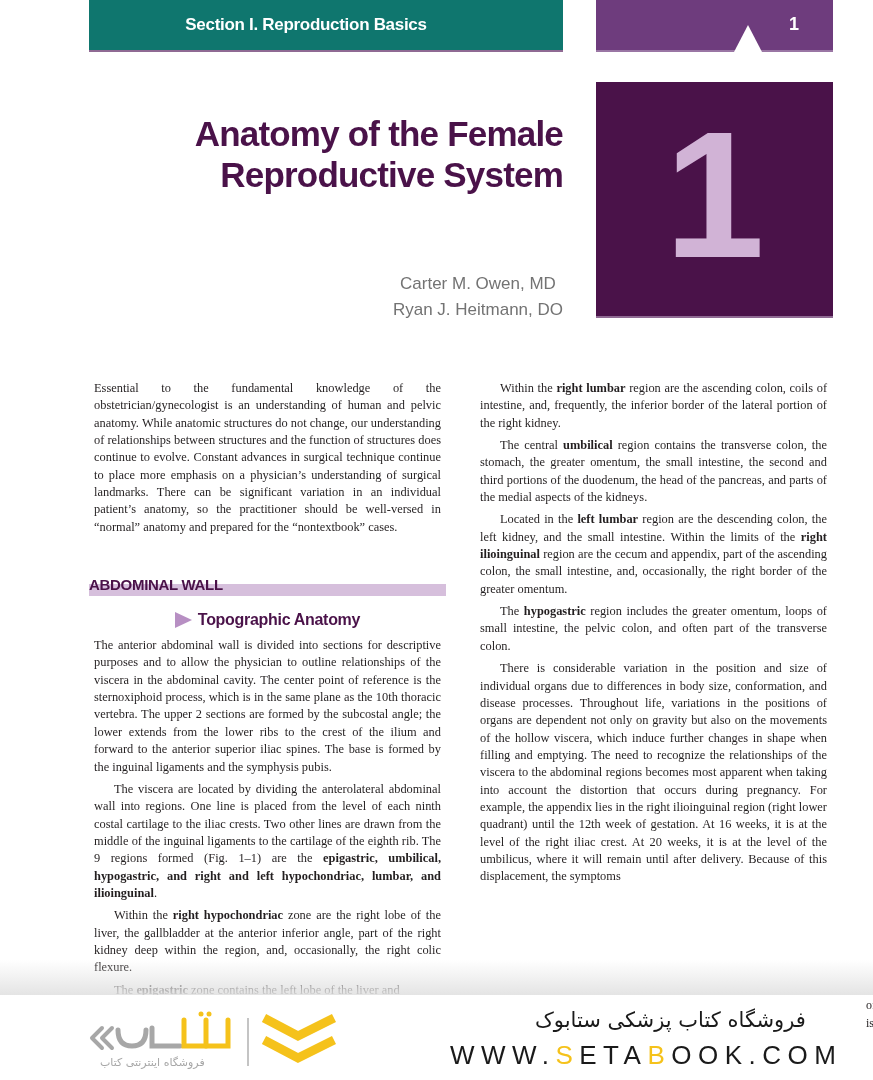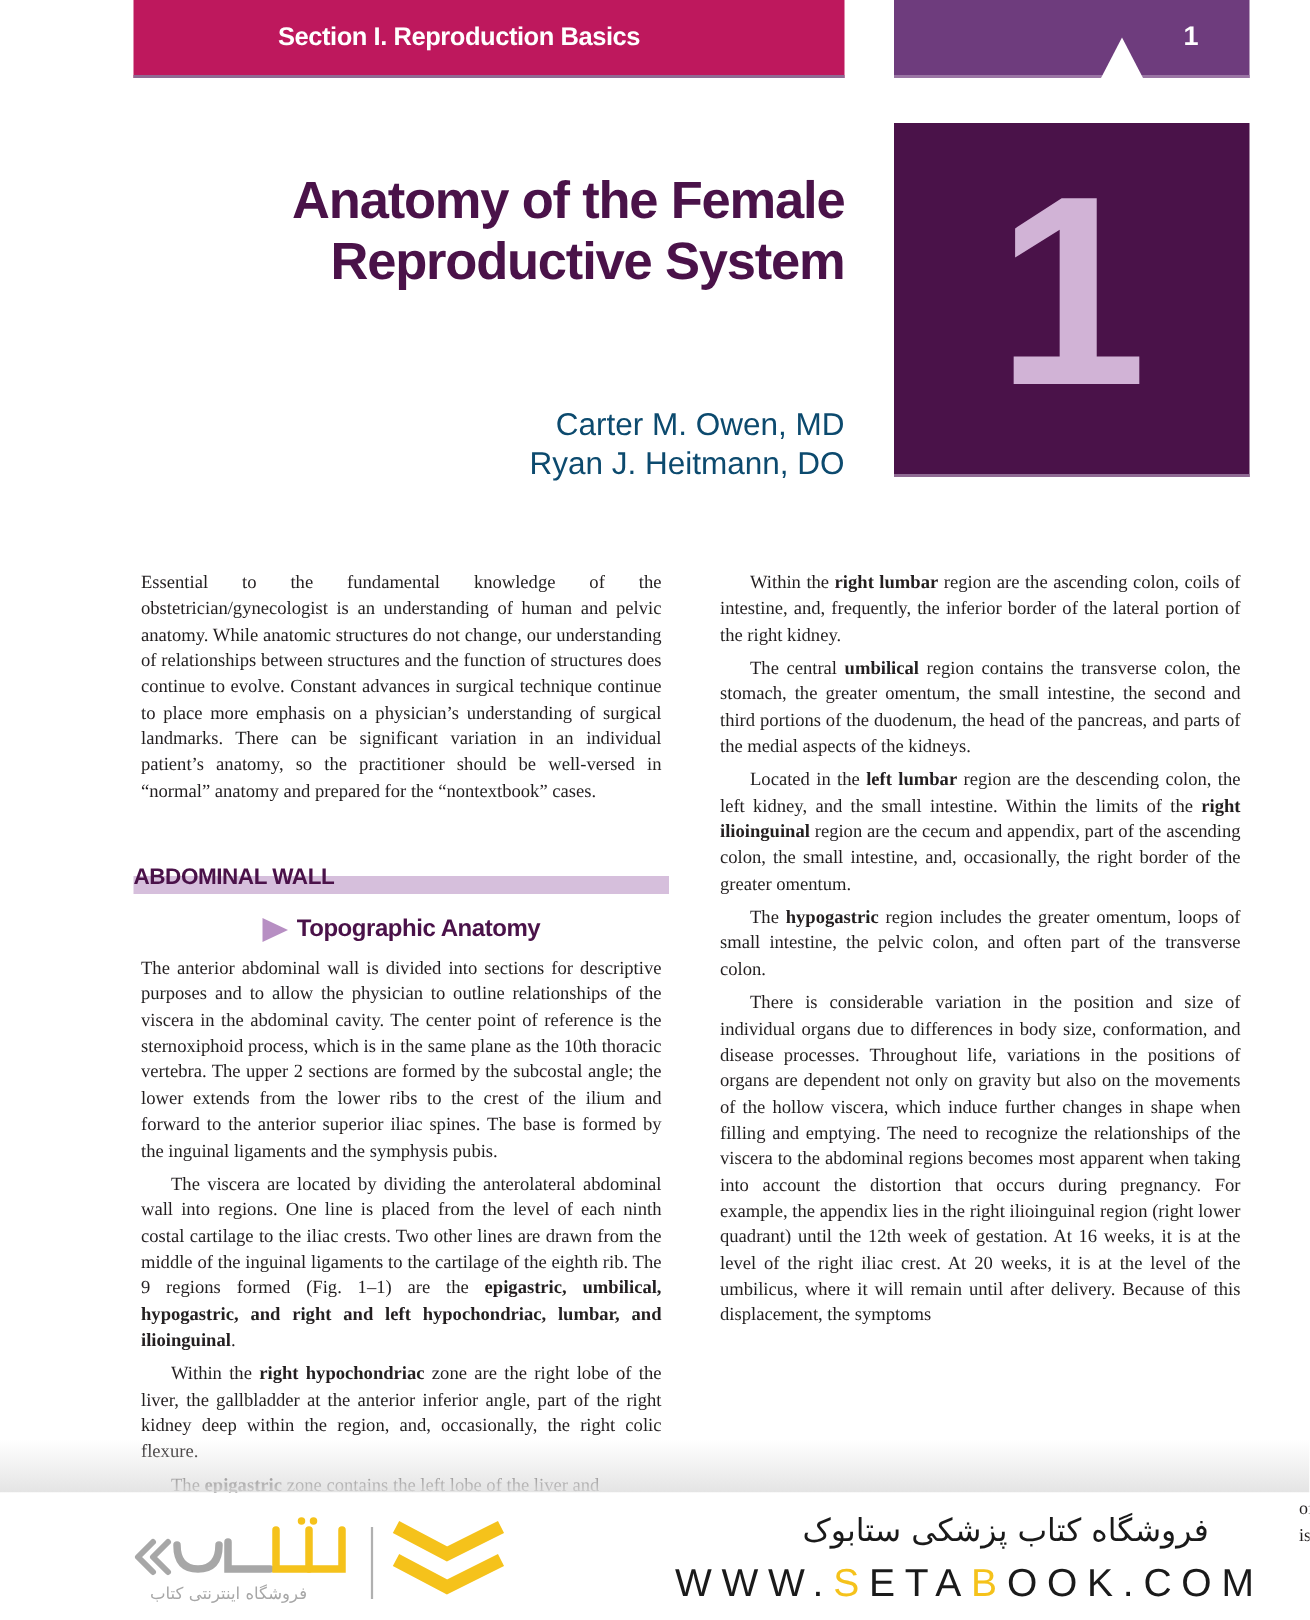--- a/index.html
+++ b/index.html
@@ -4,21 +4,21 @@
 <style>
   html, body { margin: 0; padding: 0; }
   body {
     width: 873px; height: 1080px; position: relative; overflow: hidden;
     background: #ffffff;
     font-family: "DejaVu Serif", serif;
     color: #231f20;
   }
   .section-banner {
     position: absolute; left: 89px; top: 0; width: 474px; height: 52px;
-    background: #be185d;
+    background: #0f766e;
     border-bottom: 2px solid #8f6a93;
     display: flex; align-items: center; justify-content: center;
     box-sizing: border-box;
   }
   .section-banner span {
     color: #fff; font-family: "Liberation Sans", sans-serif; font-weight: bold;
     font-size: 17px; letter-spacing: -0.3px; margin-left: -40px;
   }
   .chapter-tab {
     position: absolute; left: 596px; top: 0; width: 237px; height: 52px;
@@ -33,23 +33,23 @@
     position: absolute; left: 138px; bottom: -2px; width: 0; height: 0;
     border-left: 14px solid transparent; border-right: 14px solid transparent;
     border-bottom: 27px solid #ffffff;
   }
   .chapter-title {
     position: absolute; right: 310px; top: 113px; text-align: right;
     color: #4a1249; font-family: "Liberation Sans", sans-serif; font-weight: bold;
     font-size: 35px; line-height: 41px; letter-spacing: -0.8px;
   }
   .authors {
-    position: absolute; right: 310px; top: 271px; text-align: right;
-    font-family: "Liberation Sans", sans-serif; font-size: 21px; line-height: 26px;
-    color: #0c4a6e;
+    position: absolute; right: 310px; top: 271px; text-align: center;
+    font-family: "Liberation Sans", sans-serif; font-size: 17px; line-height: 26px;
+    color: #737373;
   }
   .chapter-box {
     position: absolute; left: 596px; top: 82px; width: 237px; height: 236px;
     background: #4a1249; border-bottom: 2px solid #8f6a93;
     box-sizing: border-box;
     display: flex; align-items: center; justify-content: center;
   }
   .chapter-box span {
     color: #d1b3d6; font-family: "Liberation Sans", sans-serif; font-weight: bold;
     font-size: 180px; line-height: 1; margin-top: -8px;

